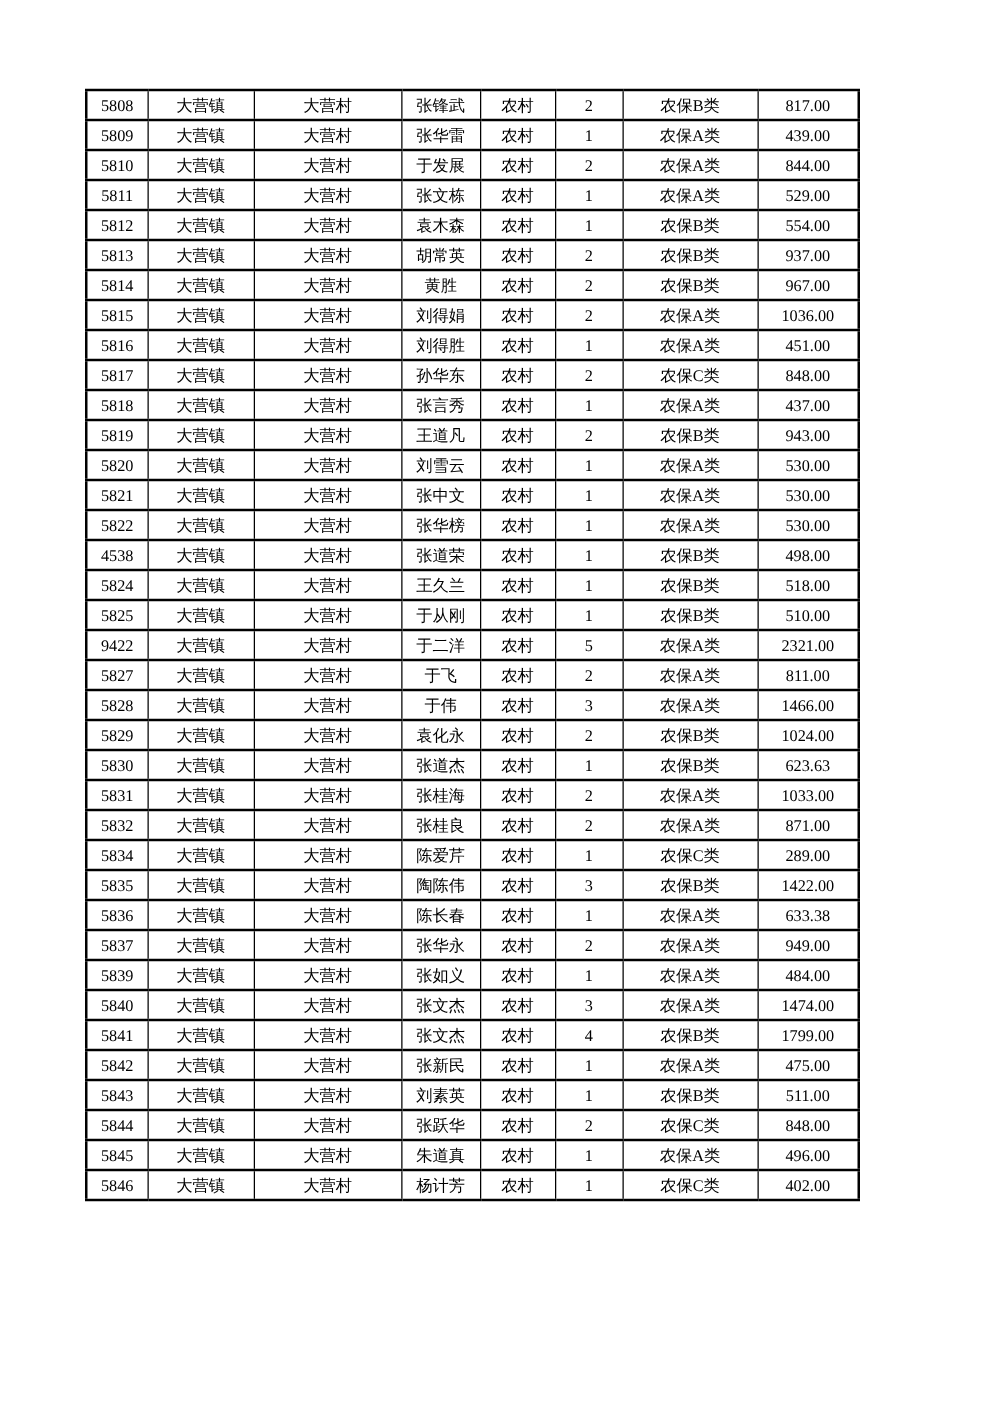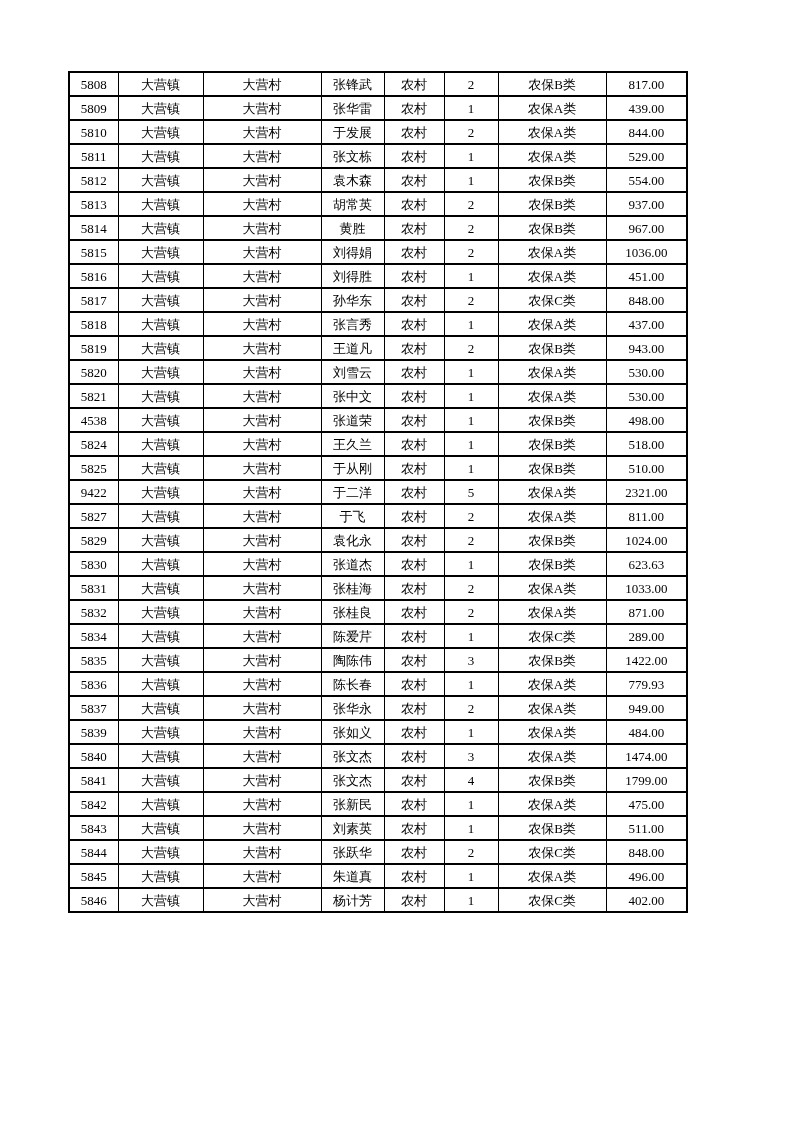--- a/index.html
+++ b/index.html
@@ -199,20 +199,30 @@
           <td>5821</td>
           <td>大营镇</td>
           <td>大营村</td>
           <td>张中文</td>
           <td>农村</td>
           <td>1</td>
           <td>农保A类</td>
           <td>530.00</td>
         </tr>
         <tr>
+          <td>5822</td>
+          <td>大营镇</td>
+          <td>大营村</td>
+          <td>张华榜</td>
+          <td>农村</td>
+          <td>1</td>
+          <td>农保A类</td>
+          <td>530.00</td>
+        </tr>
+        <tr>
           <td>4538</td>
           <td>大营镇</td>
           <td>大营村</td>
           <td>张道荣</td>
           <td>农村</td>
           <td>1</td>
           <td>农保B类</td>
           <td>498.00</td>
         </tr>
         <tr>
@@ -247,20 +257,30 @@
         </tr>
         <tr>
           <td>5827</td>
           <td>大营镇</td>
           <td>大营村</td>
           <td>于飞</td>
           <td>农村</td>
           <td>2</td>
           <td>农保A类</td>
           <td>811.00</td>
+        </tr>
+        <tr>
+          <td>5828</td>
+          <td>大营镇</td>
+          <td>大营村</td>
+          <td>于伟</td>
+          <td>农村</td>
+          <td>3</td>
+          <td>农保A类</td>
+          <td>1466.00</td>
         </tr>
         <tr>
           <td>5829</td>
           <td>大营镇</td>
           <td>大营村</td>
           <td>袁化永</td>
           <td>农村</td>
           <td>2</td>
           <td>农保B类</td>
           <td>1024.00</td>
@@ -316,21 +336,21 @@
           <td>1422.00</td>
         </tr>
         <tr>
           <td>5836</td>
           <td>大营镇</td>
           <td>大营村</td>
           <td>陈长春</td>
           <td>农村</td>
           <td>1</td>
           <td>农保A类</td>
-          <td>779.93</td>
+          <td>633.38</td>
         </tr>
         <tr>
           <td>5837</td>
           <td>大营镇</td>
           <td>大营村</td>
           <td>张华永</td>
           <td>农村</td>
           <td>2</td>
           <td>农保A类</td>
           <td>949.00</td>

